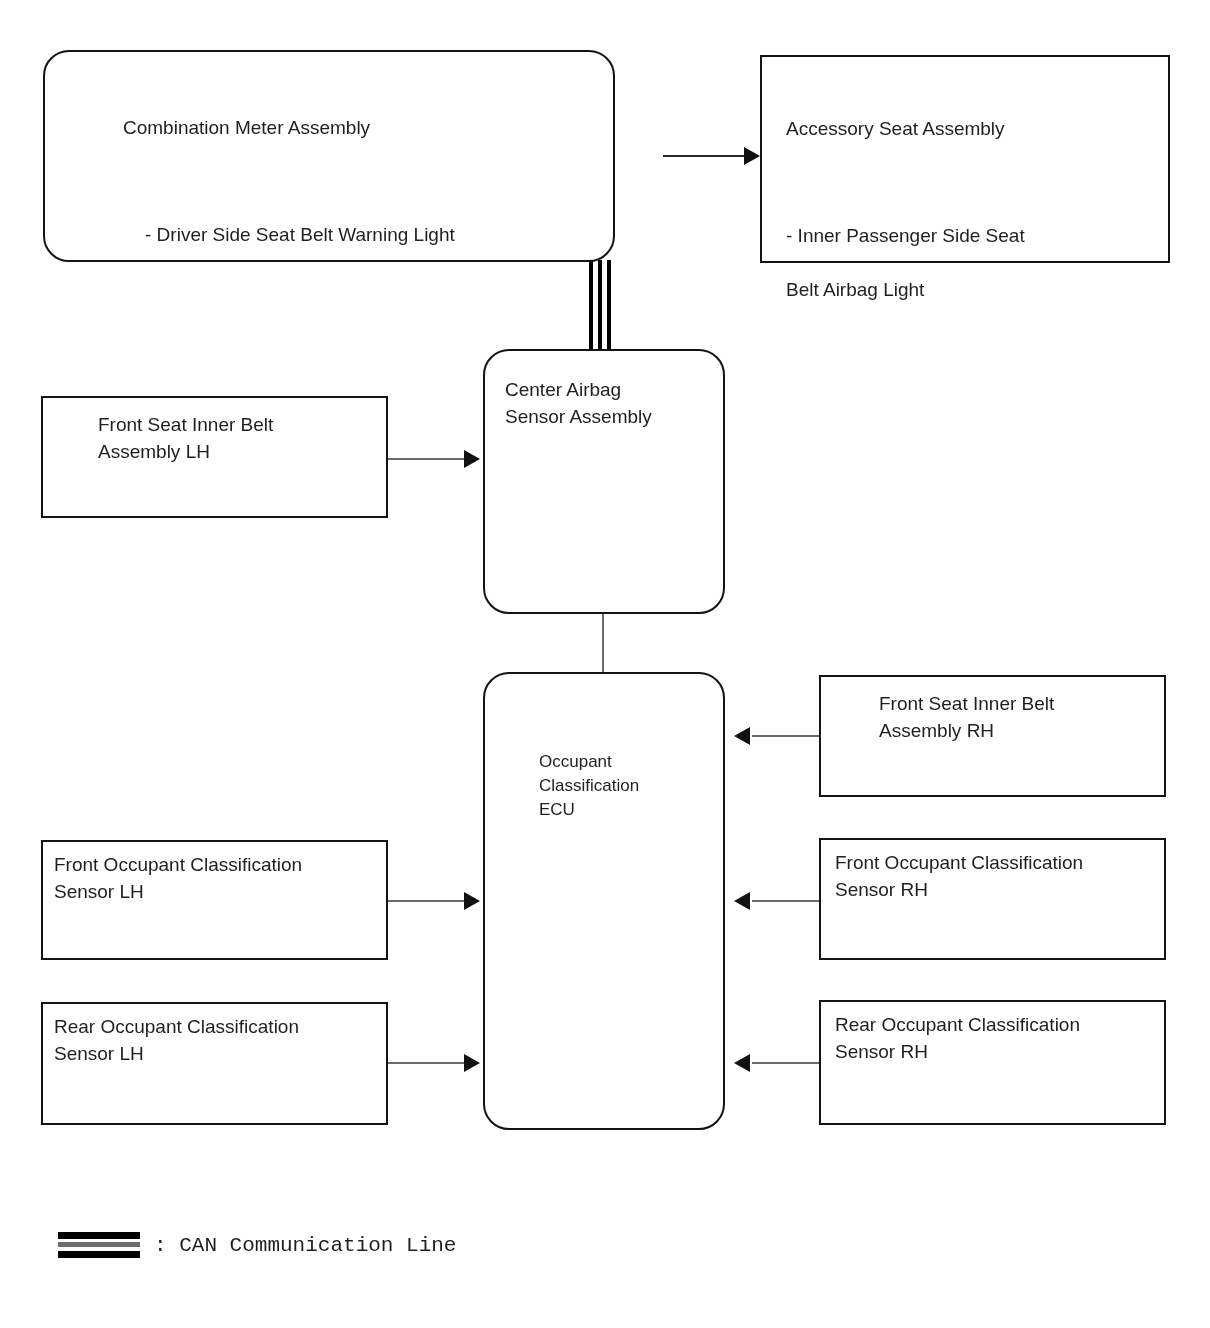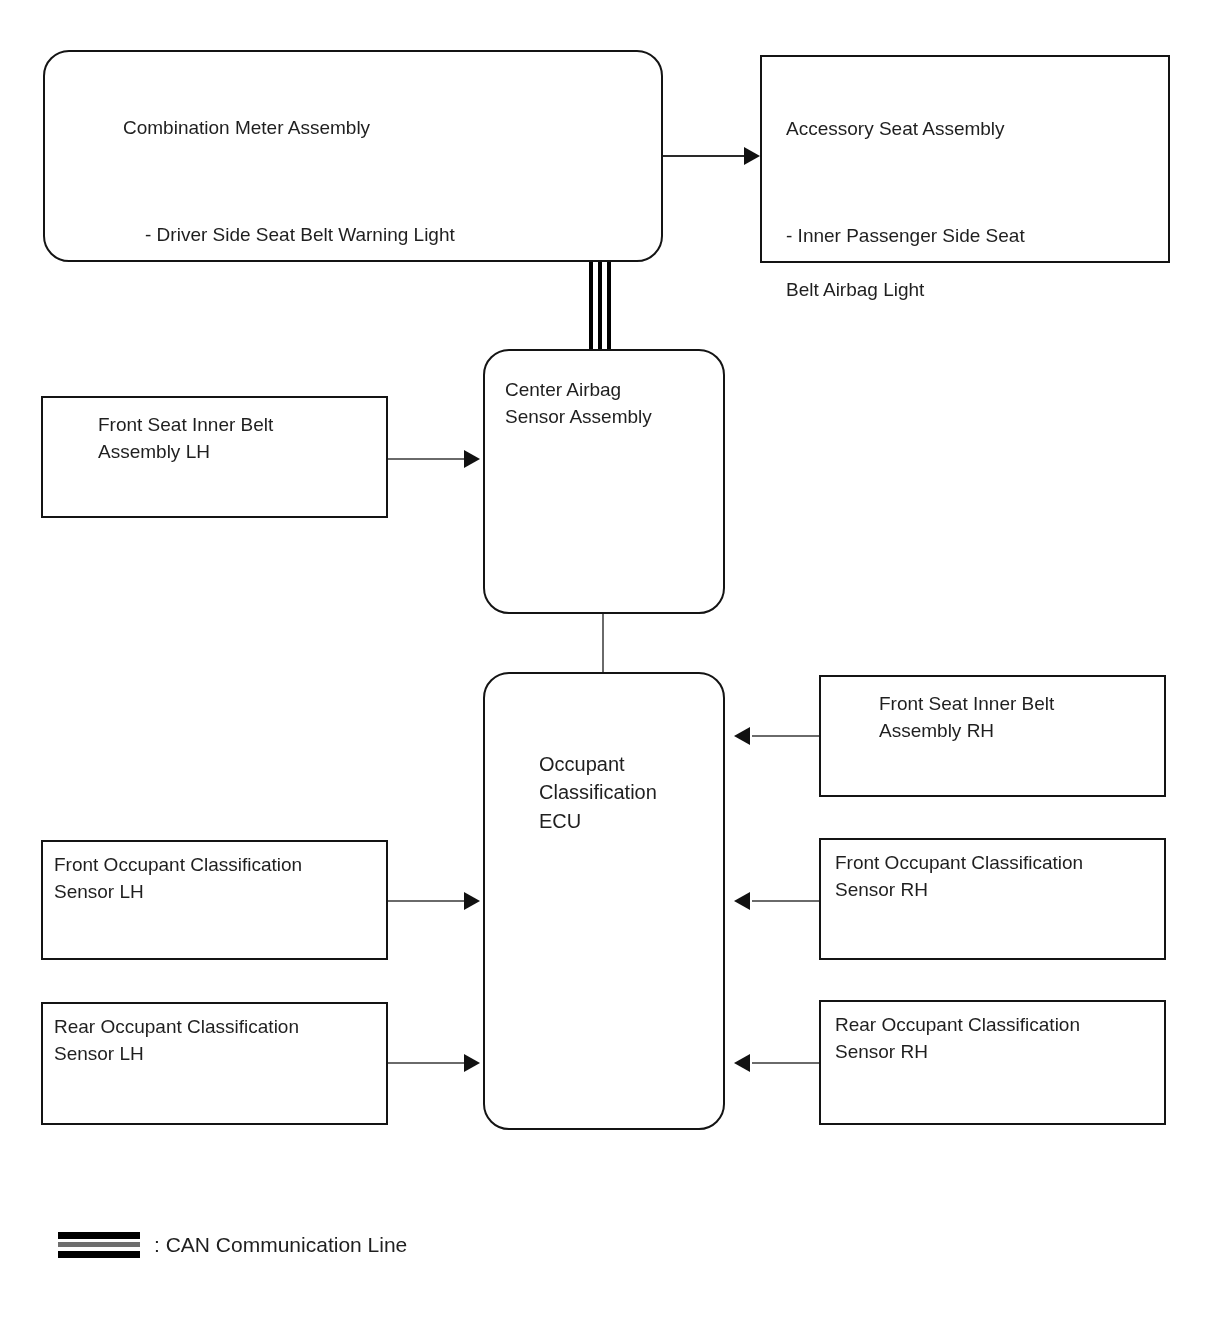--- a/index.html
+++ b/index.html
@@ -89,20 +89,21 @@
     bottom: 0;
     width: 4px;
     background: #000000;
   }
   
   .legend {
     position: absolute;
     display: flex;
     align-items: center;
     z-index: 4;
+    font-family: Liberation Mono, monospace;
   }
   .legend-symbol {
     position: relative;
     width: 82px;
     height: 26px;
   }
   .legend-symbol i {
     position: absolute;
     left: 0;
     right: 0;
@@ -150,21 +151,21 @@
 
   <div class="hline" style="left:752px; top:900px; width:68px; background:#6a6a6a;"></div>
   <div class="arrow-left" style="left:734px; top:892px;"></div>
 
   <div class="hline" style="left:388px; top:1062px; width:80px; background:#6a6a6a;"></div>
   <div class="arrow-right" style="left:464px; top:1054px;"></div>
 
   <div class="hline" style="left:752px; top:1062px; width:68px; background:#6a6a6a;"></div>
   <div class="arrow-left" style="left:734px; top:1054px;"></div>
 
-  <div class="node rounded" style="left:43px; top:50px; width:620px; height:212px;">
+  <div class="node rounded" style="left:43px; top:50px; width:572px; height:212px;">
     <div class="node-text" style="top:36px; left:78px; font-size:19px;">
       <span class="title-line">Combination Meter Assembly</span>
       <span class="spacer-line"></span>
       <span class="bullet-line">- Driver Side Seat Belt Warning Light</span>
       <span class="spacer-line"></span>
     </div>
   </div>
 
   <div class="node" style="left:760px; top:55px; width:410px; height:208px;">
     <div class="node-text" style="top:32px; left:24px; font-size:19px;">
@@ -174,21 +175,21 @@
       <span class="title-line">Belt Airbag Light</span>
     </div>
   </div>
 
   <div class="node rounded" style="left:483px; top:349px; width:242px; height:265px;">
     <div class="node-text" style="top:26px; left:20px; font-size:19px;">Center Airbag
 Sensor Assembly</div>
   </div>
 
   <div class="node rounded" style="left:483px; top:672px; width:242px; height:458px;">
-    <div class="node-text" style="top:76px; left:54px; font-size:20px;">Occupant
+    <div class="node-text" style="top:76px; left:54px; font-size:17px;">Occupant
 Classification
 ECU</div>
   </div>
 
   <div class="node" style="left:41px; top:396px; width:347px; height:122px;">
     <div class="node-text" style="top:14px; left:55px; font-size:19px;">Front Seat Inner Belt
 Assembly LH</div>
   </div>
 
   <div class="node" style="left:819px; top:675px; width:347px; height:122px;">

